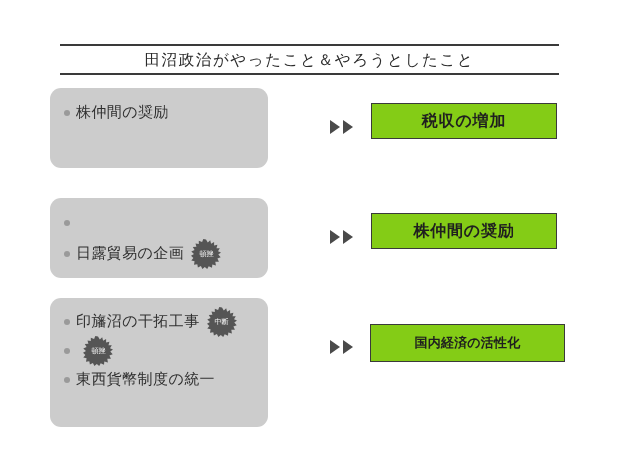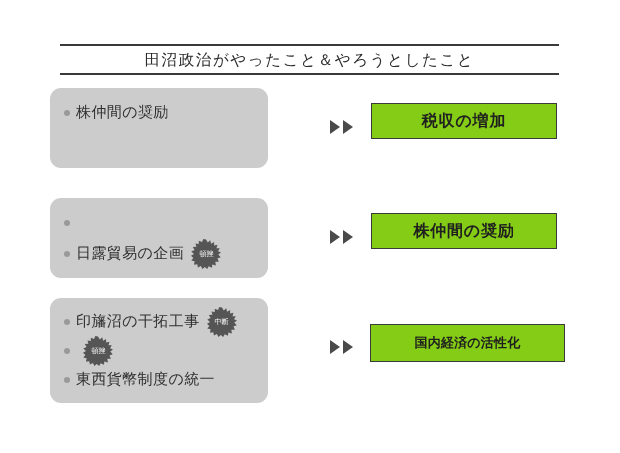--- a/index.html
+++ b/index.html
@@ -36,21 +36,21 @@
   .panel{
     position:absolute;left:50px;
     width:218px;
     background:#cccccc;
     border-radius:11px;
     box-sizing:border-box;
     padding:9px 0 9px 0;
   }
   #row-0 .panel{top:0;height:80px;}
   #row-1 .panel{top:0;height:80px;}
-  #row-2 .panel{top:0;height:105px;font-family:Liberation Serif, serif;}
+  #row-2 .panel{top:0;height:129px;font-family:Liberation Serif, serif;}
 
   .bullet-line{
     display:flex;
     align-items:center;
     padding-left:14px;
     height:31px;
     white-space:nowrap;
   }
   #row-2 .bullet-line{height:29px;}
   .dot{

